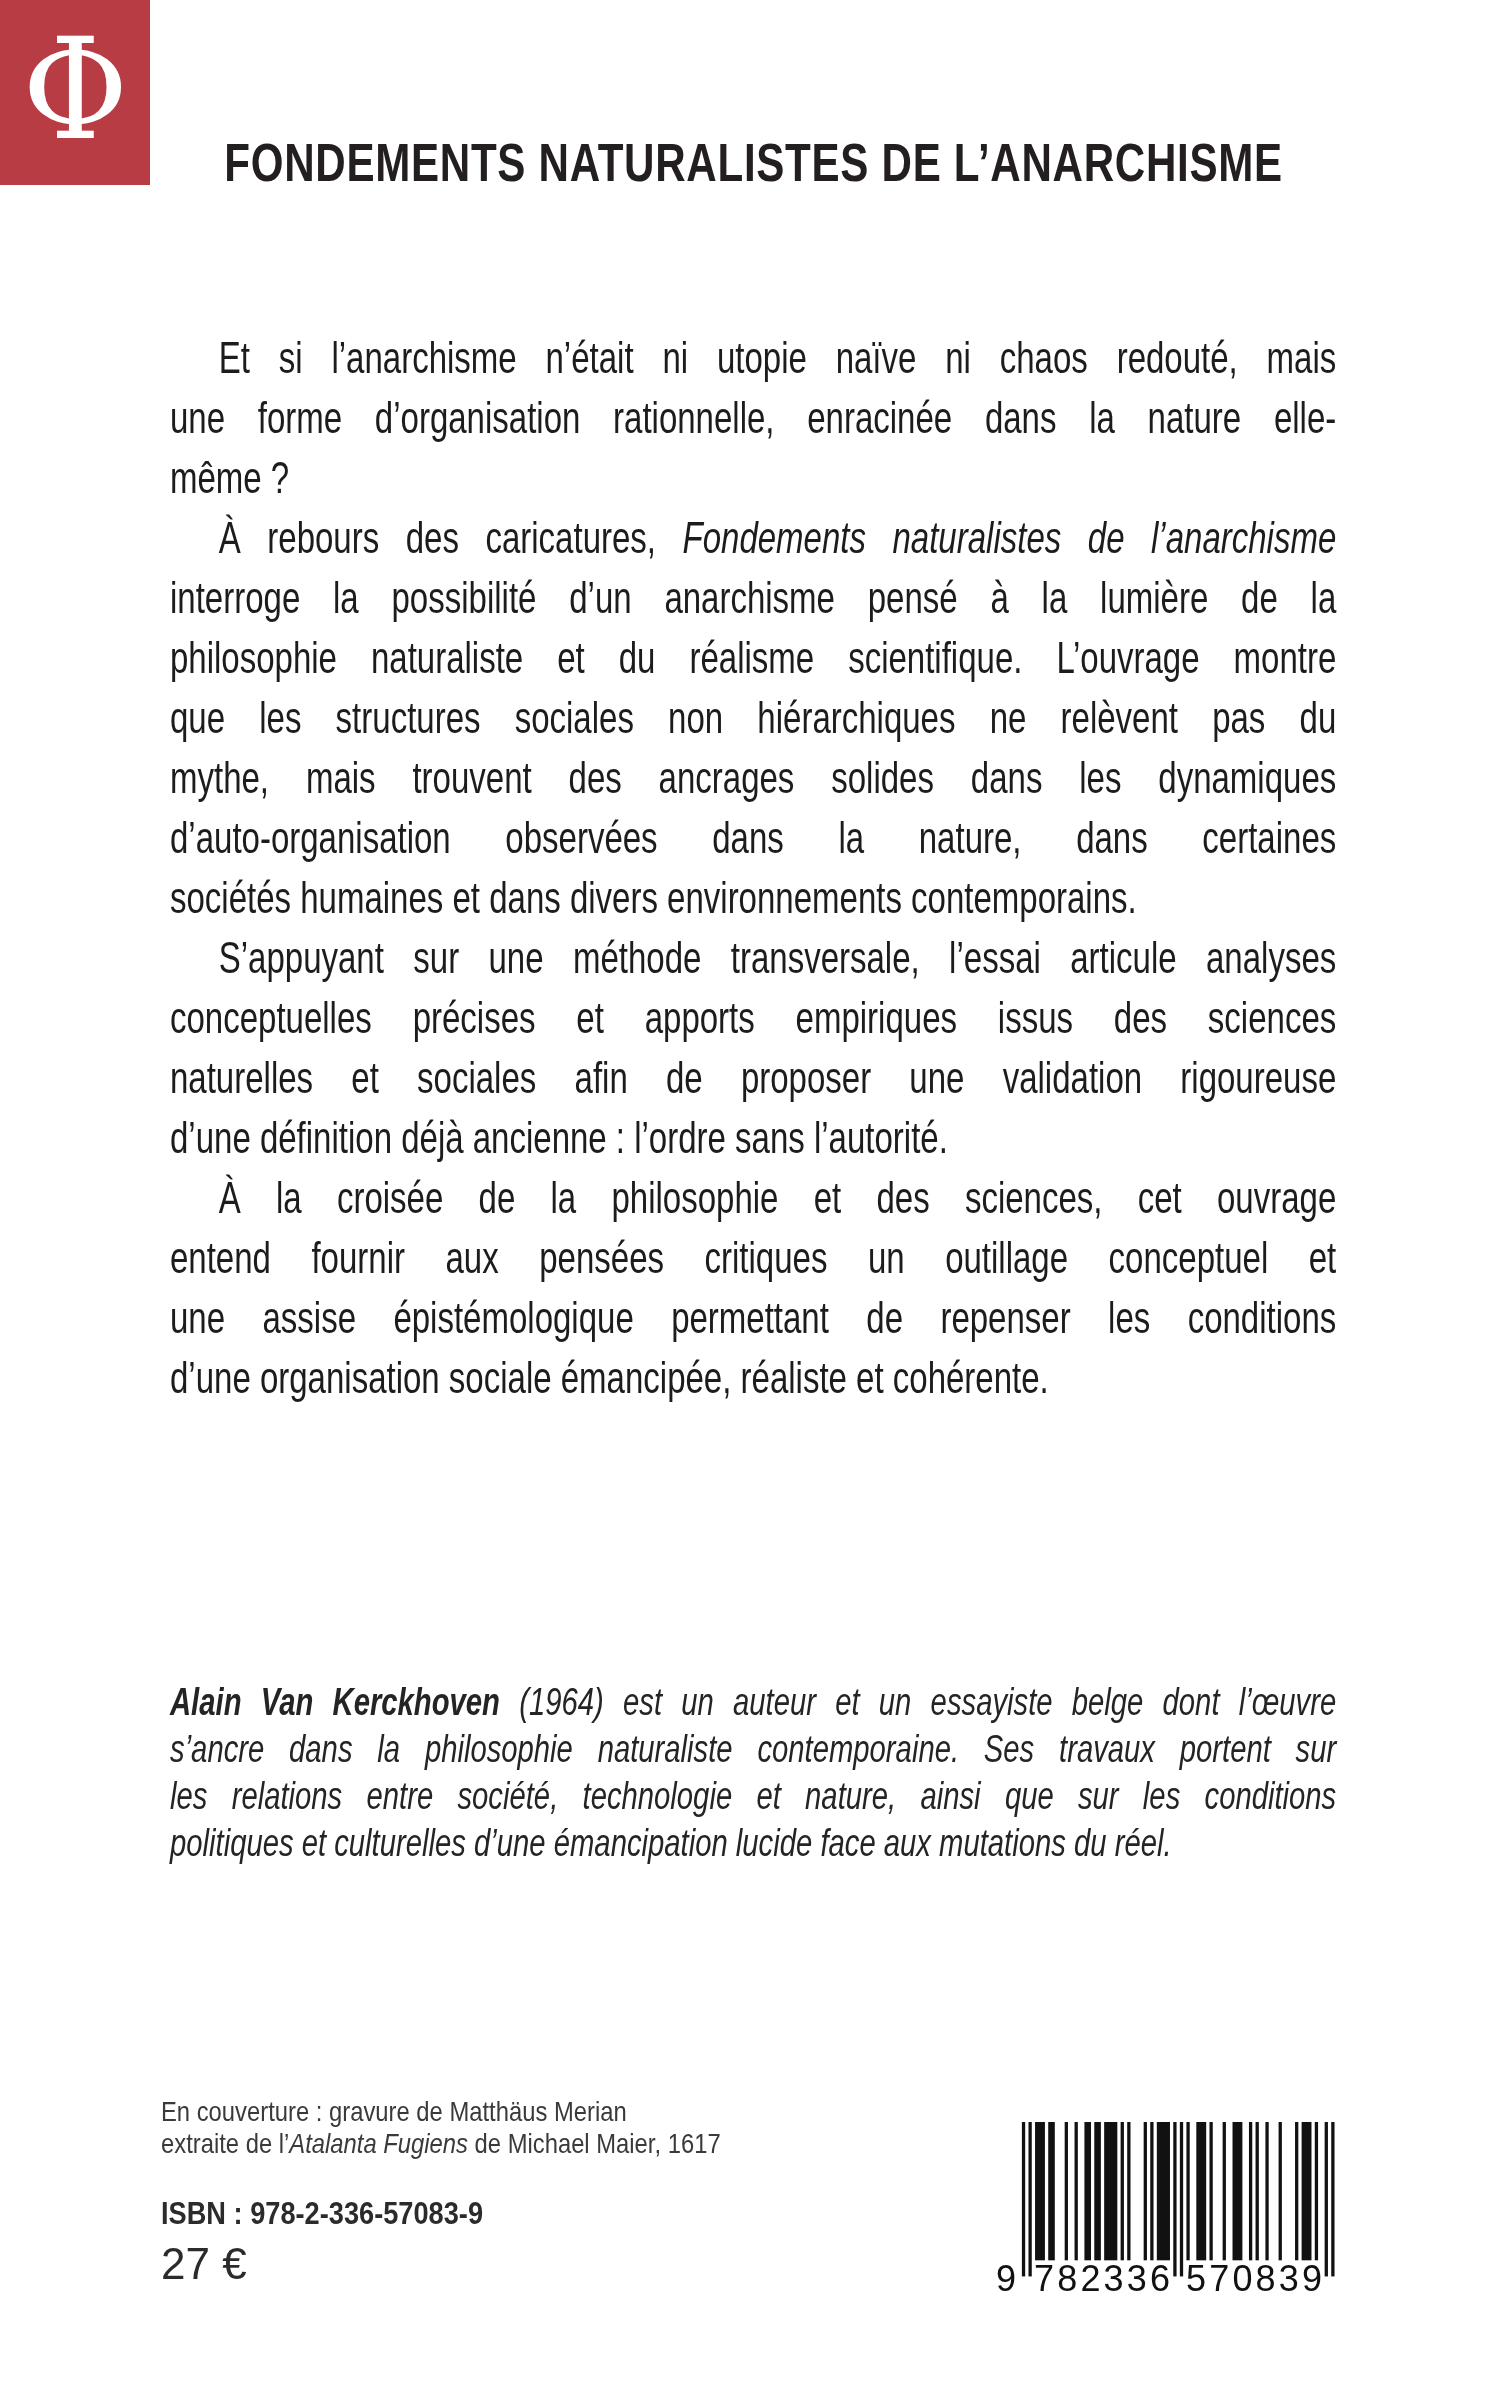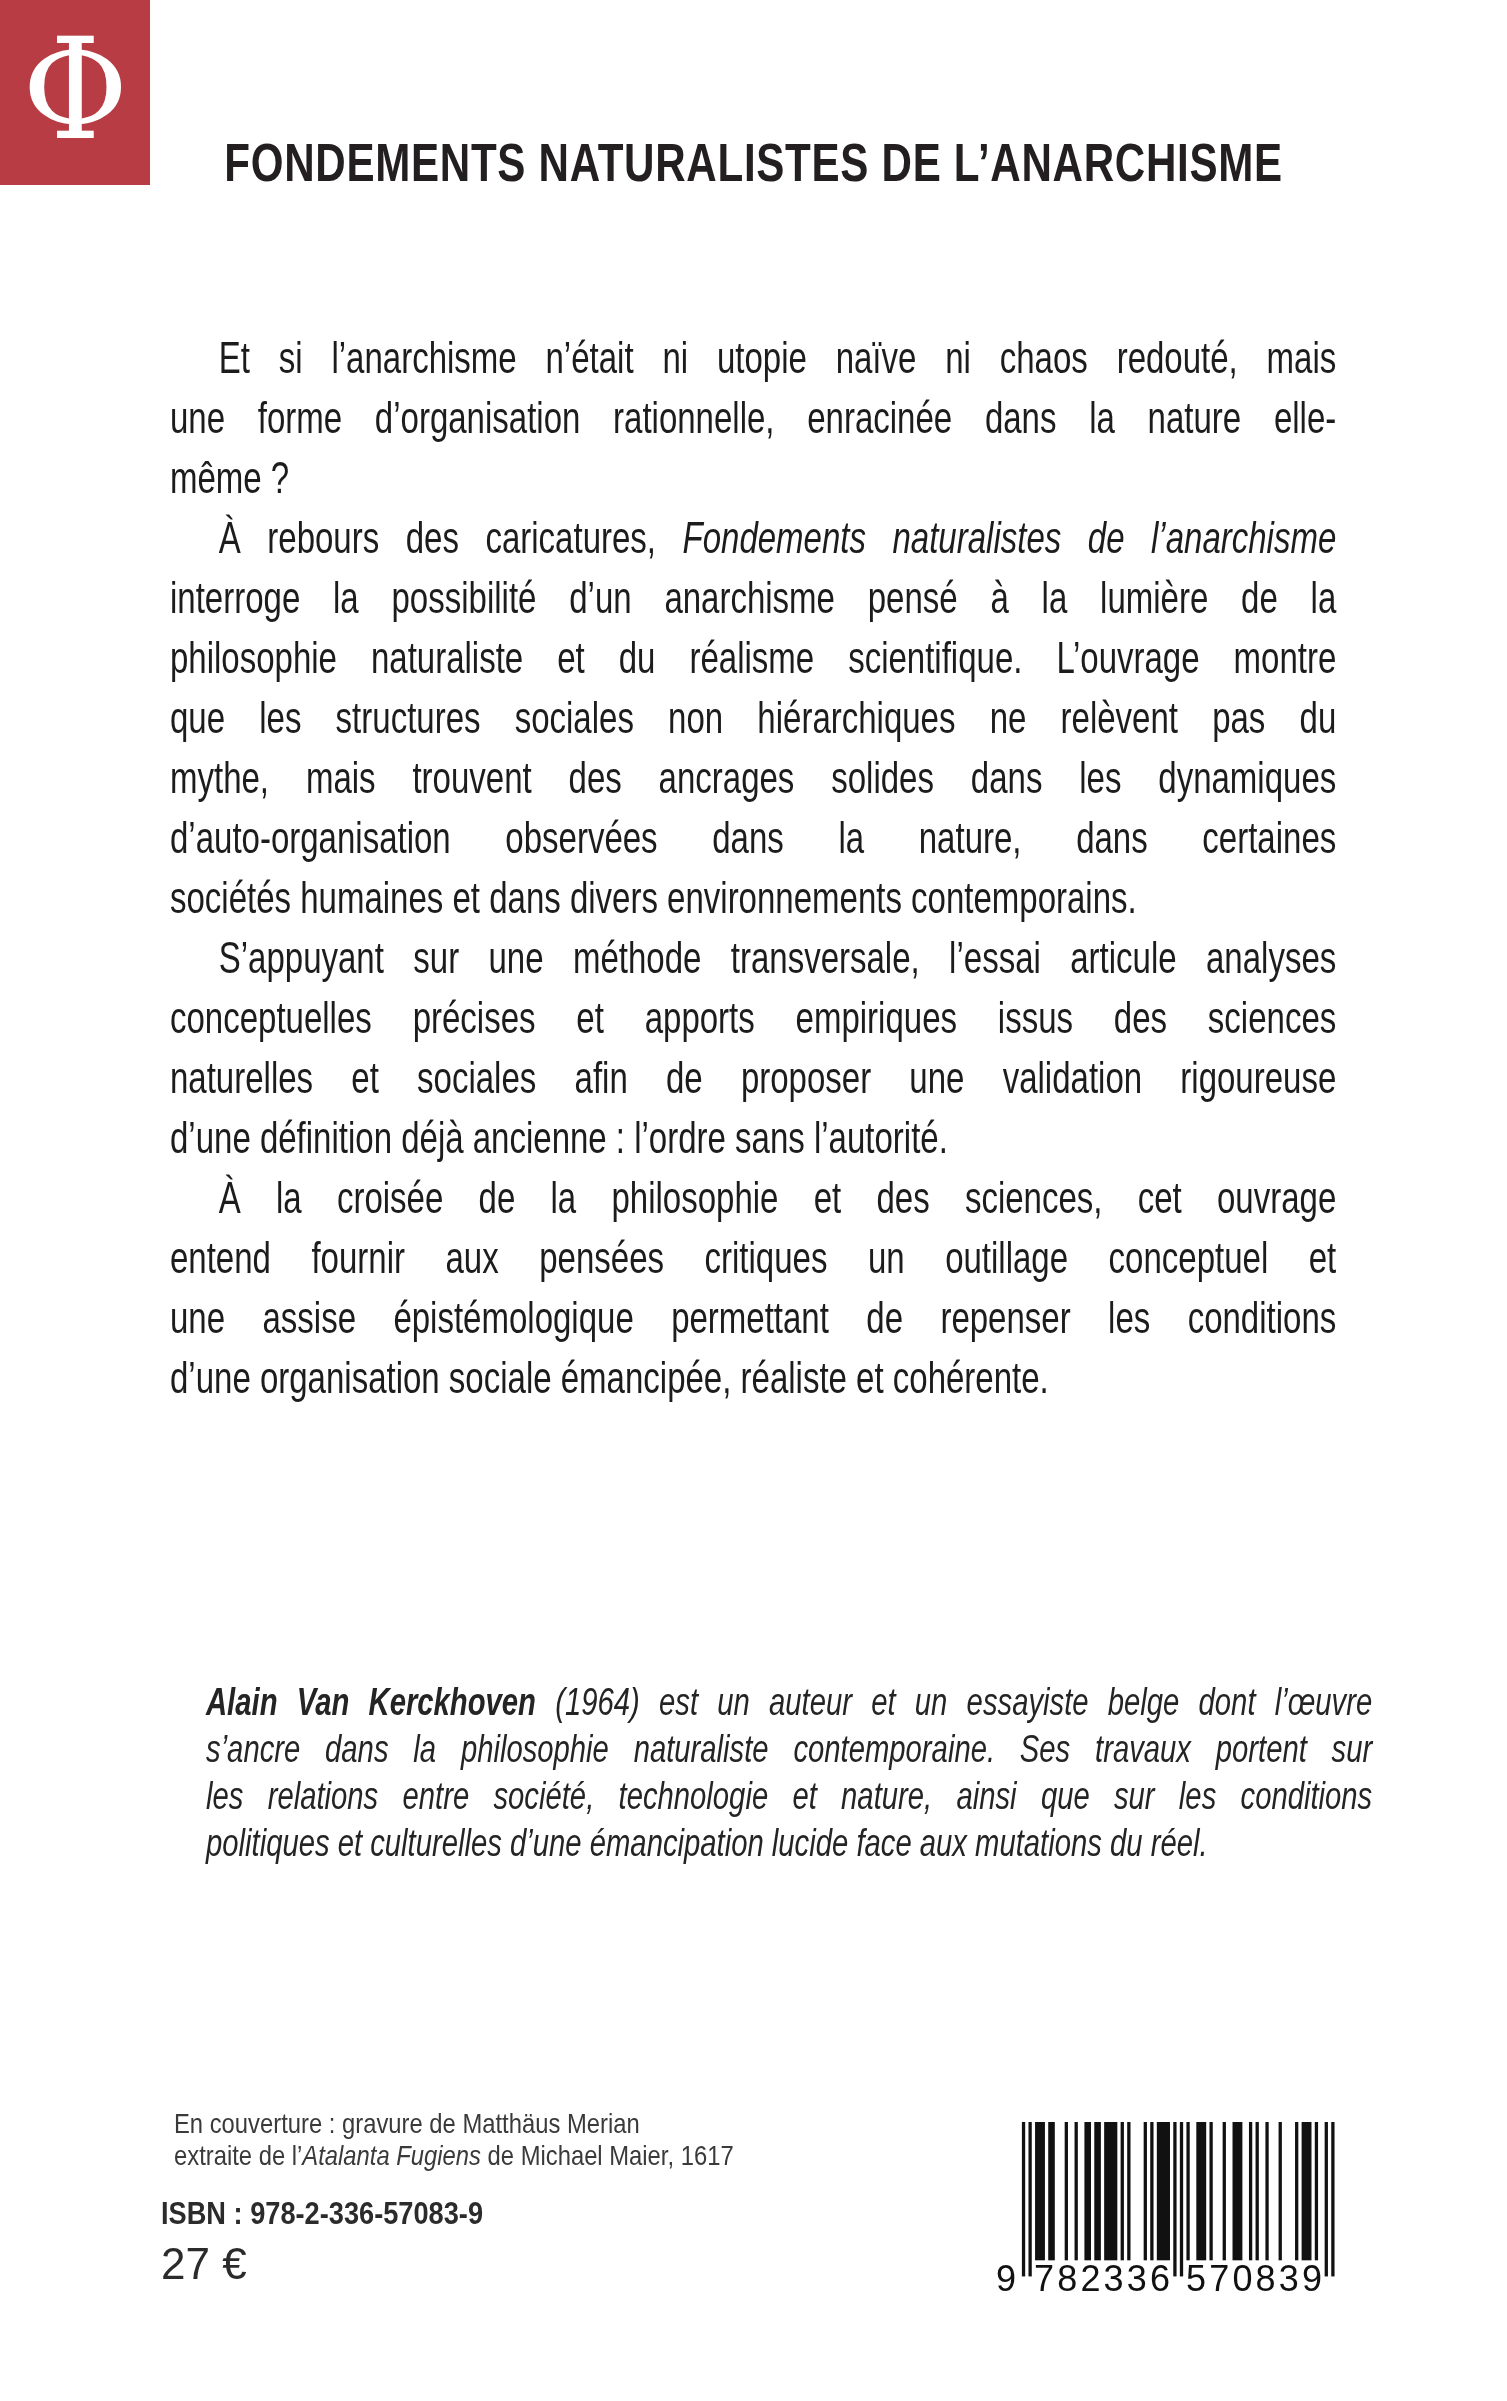--- a/index.html
+++ b/index.html
@@ -22,24 +22,24 @@
   .line{white-space:normal;}
   .jl{text-align:justify;text-align-last:justify;}
   .ll{text-align:left;text-align-last:left;}
   .indent{text-indent:65px;}
   .seg-i{font-style:italic;}
   .seg-b{font-weight:bold;}
 
   .body-block{position:absolute;left:170px;top:328px;width:1166px;}
   .body-block .squeeze{width:1555px;font-size:44px;line-height:60px;color:#1c1c1c;}
 
-  .bio-block{position:absolute;left:170px;top:1678px;width:1166px;margin-left:36px;}
+  .bio-block{position:absolute;left:170px;top:1678px;width:1166px;}
   .bio-block .squeeze{width:1555px;font-size:39px;line-height:47px;font-style:italic;color:#242424;}
 
-  .credit-block{position:absolute;left:174px;top:2096px;margin-top:12px;}
+  .credit-block{position:absolute;left:161px;top:2096px;}
   .credit-block .squeeze{transform:scaleX(.85);width:795px;font-size:28px;line-height:32px;color:#3a3a3a;}
 
   .isbn-line{position:absolute;left:161px;top:2194px;font-weight:bold;}
   .isbn-line .squeeze{transform:scaleX(.85);font-size:32px;line-height:38px;white-space:nowrap;color:#2b2b2b;}
 
   .price-line{position:absolute;left:161px;top:2239px;font-size:44px;color:#2b2b2b;}
 
   
   .barcode{position:absolute;left:984px;top:2122px;width:360px;height:180px;}
   .barcode svg{position:absolute;left:0;top:0;}

